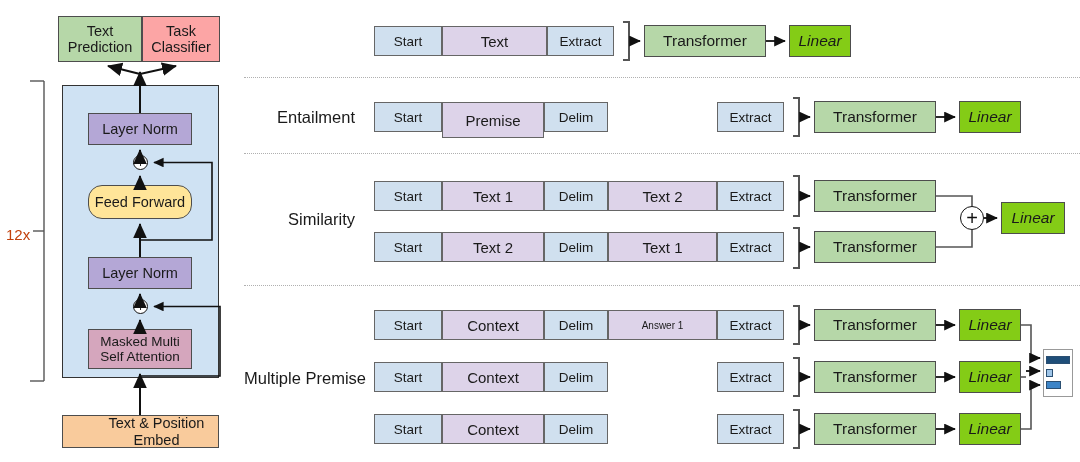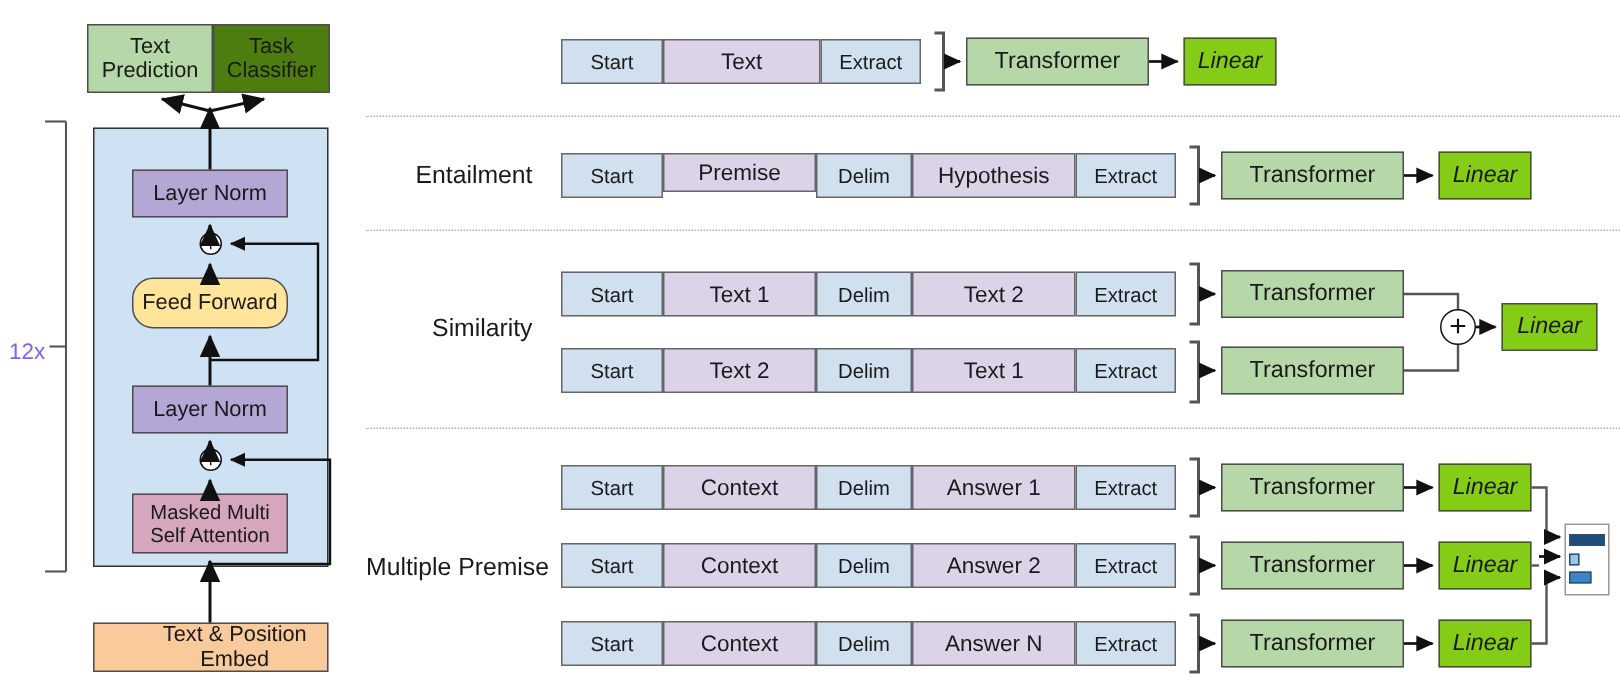--- a/index.html
+++ b/index.html
@@ -20,21 +20,21 @@
     border: 1.6px solid #4d4d4d;
     display: flex;
     align-items: center;
     justify-content: center;
     text-align: center;
     color: #1a1a1a;
     line-height: 1.12;
     white-space: pre-line;
   }
   .blk-green-l  { background: #b6d7a8; }
-  .blk-green-d  { background: #4d7c0f; }
+  .blk-green-d  { background: #fca5a5; }
   .blk-purple   { background: #b4a7d6; }
   .blk-yellow   { background: #ffe599; }
   .blk-pink     { background: #d5a6bd; }
   .blk-orange   { background: #f9cb9c; padding-left: 32px; }
   .blk-lblue    { background: #d0e0ef; }
   .blk-lpurple  { background: #ddd3e9; }
   .blk-tgreen   { background: #b6d7a8; }
   .blk-torange  { background: #84cc16; font-style: italic; }
 
   .container-blue {
@@ -46,21 +46,21 @@
     position: absolute;
     border: 1.3px solid #666666;
     display: flex;
     align-items: center;
     justify-content: center;
     color: #1a1a1a;
     white-space: nowrap;
   }
   .tlabel {
     position: absolute;
-    color: #8b5cf6;
+    color: #c2410c;
     white-space: nowrap;
     display: flex;
     align-items: center;
   }
   .row-label {
     position: absolute;
     color: #1a1a1a;
     white-space: nowrap;
     font-size: 16.5px;
     display: flex;
@@ -165,28 +165,25 @@
     </div>
 
   <div class="box blk-tgreen" style="left:644px; top:25px; width:122px; height:32px; font-size:15.5px;"><span>Transformer</span></div>
   <div class="box blk-torange" style="left:789px; top:25px; width:62px;  height:32px; font-size:15.5px;"><span>Linear</span></div>
 
   <div class="dotline" style="left:244px; top:77px; width:836px;"></div>
 
   <div class="seg blk-lblue" style="left:374px; top:102px; width:68px;  height:30px; font-size:13.5px;">
       <span>Start</span>
     </div>
-  <div class="seg blk-lpurple" style="left:442px; top:102px; width:102px; height:26px; font-size:15px;">
+  <div class="seg blk-lpurple" style="left:442px; top:102px; width:102px; height:36px; font-size:15px;">
       <span>Premise</span>
     </div>
   <div class="seg blk-lblue" style="left:544px; top:102px; width:64px;  height:30px; font-size:13.5px;">
       <span>Delim</span>
-    </div>
-  <div class="seg blk-lpurple" style="left:608px; top:102px; width:109px; height:30px; font-size:15px;">
-      <span>Hypothesis</span>
     </div>
   <div class="seg blk-lblue" style="left:717px; top:102px; width:67px;  height:30px; font-size:13.5px;">
       <span>Extract</span>
     </div>
 
   <div class="box blk-tgreen" style="left:814px; top:101px; width:122px; height:32px; font-size:15.5px;"><span>Transformer</span></div>
   <div class="box blk-torange" style="left:959px; top:101px; width:62px;  height:32px; font-size:15.5px;"><span>Linear</span></div>
 
   <div class="dotline" style="left:244px; top:153px; width:836px;"></div>
 
@@ -235,54 +232,48 @@
 
   <div class="seg blk-lblue" style="left:374px; top:310px; width:68px;  height:30px; font-size:13.5px;">
       <span>Start</span>
     </div>
   <div class="seg blk-lpurple" style="left:442px; top:310px; width:102px; height:30px; font-size:15px;">
       <span>Context</span>
     </div>
   <div class="seg blk-lblue" style="left:544px; top:310px; width:64px;  height:30px; font-size:13.5px;">
       <span>Delim</span>
     </div>
-  <div class="seg blk-lpurple" style="left:608px; top:310px; width:109px; height:30px; font-size:15px;">
+  <div class="seg blk-lpurple" style="left:608px; top:310px; width:109px; height:30px; font-size:10px;">
       <span>Answer 1</span>
     </div>
   <div class="seg blk-lblue" style="left:717px; top:310px; width:67px;  height:30px; font-size:13.5px;">
       <span>Extract</span>
     </div>
 
   <div class="seg blk-lblue" style="left:374px; top:362px; width:68px;  height:30px; font-size:13.5px;">
       <span>Start</span>
     </div>
   <div class="seg blk-lpurple" style="left:442px; top:362px; width:102px; height:30px; font-size:15px;">
       <span>Context</span>
     </div>
   <div class="seg blk-lblue" style="left:544px; top:362px; width:64px;  height:30px; font-size:13.5px;">
       <span>Delim</span>
     </div>
-  <div class="seg blk-lpurple" style="left:608px; top:362px; width:109px; height:30px; font-size:15px;">
-      <span>Answer 2</span>
-    </div>
   <div class="seg blk-lblue" style="left:717px; top:362px; width:67px;  height:30px; font-size:13.5px;">
       <span>Extract</span>
     </div>
 
   <div class="seg blk-lblue" style="left:374px; top:414px; width:68px;  height:30px; font-size:13.5px;">
       <span>Start</span>
     </div>
   <div class="seg blk-lpurple" style="left:442px; top:414px; width:102px; height:30px; font-size:15px;">
       <span>Context</span>
     </div>
   <div class="seg blk-lblue" style="left:544px; top:414px; width:64px;  height:30px; font-size:13.5px;">
       <span>Delim</span>
-    </div>
-  <div class="seg blk-lpurple" style="left:608px; top:414px; width:109px; height:30px; font-size:15px;">
-      <span>Answer N</span>
     </div>
   <div class="seg blk-lblue" style="left:717px; top:414px; width:67px;  height:30px; font-size:13.5px;">
       <span>Extract</span>
     </div>
 
   <div class="box blk-tgreen" style="left:814px; top:309px; width:122px; height:32px; font-size:15.5px;"><span>Transformer</span></div>
   <div class="box blk-tgreen" style="left:814px; top:361px; width:122px; height:32px; font-size:15.5px;"><span>Transformer</span></div>
   <div class="box blk-tgreen" style="left:814px; top:413px; width:122px; height:32px; font-size:15.5px;"><span>Transformer</span></div>
 
   <div class="box blk-torange" style="left:959px; top:309px; width:62px; height:32px; font-size:15.5px;"><span>Linear</span></div>

